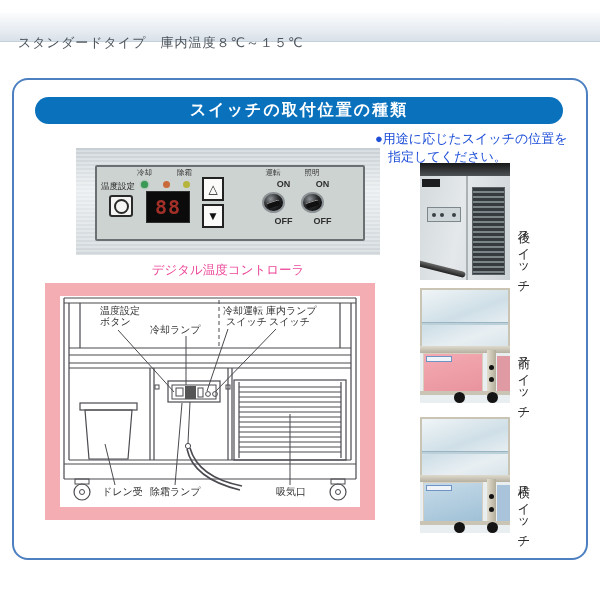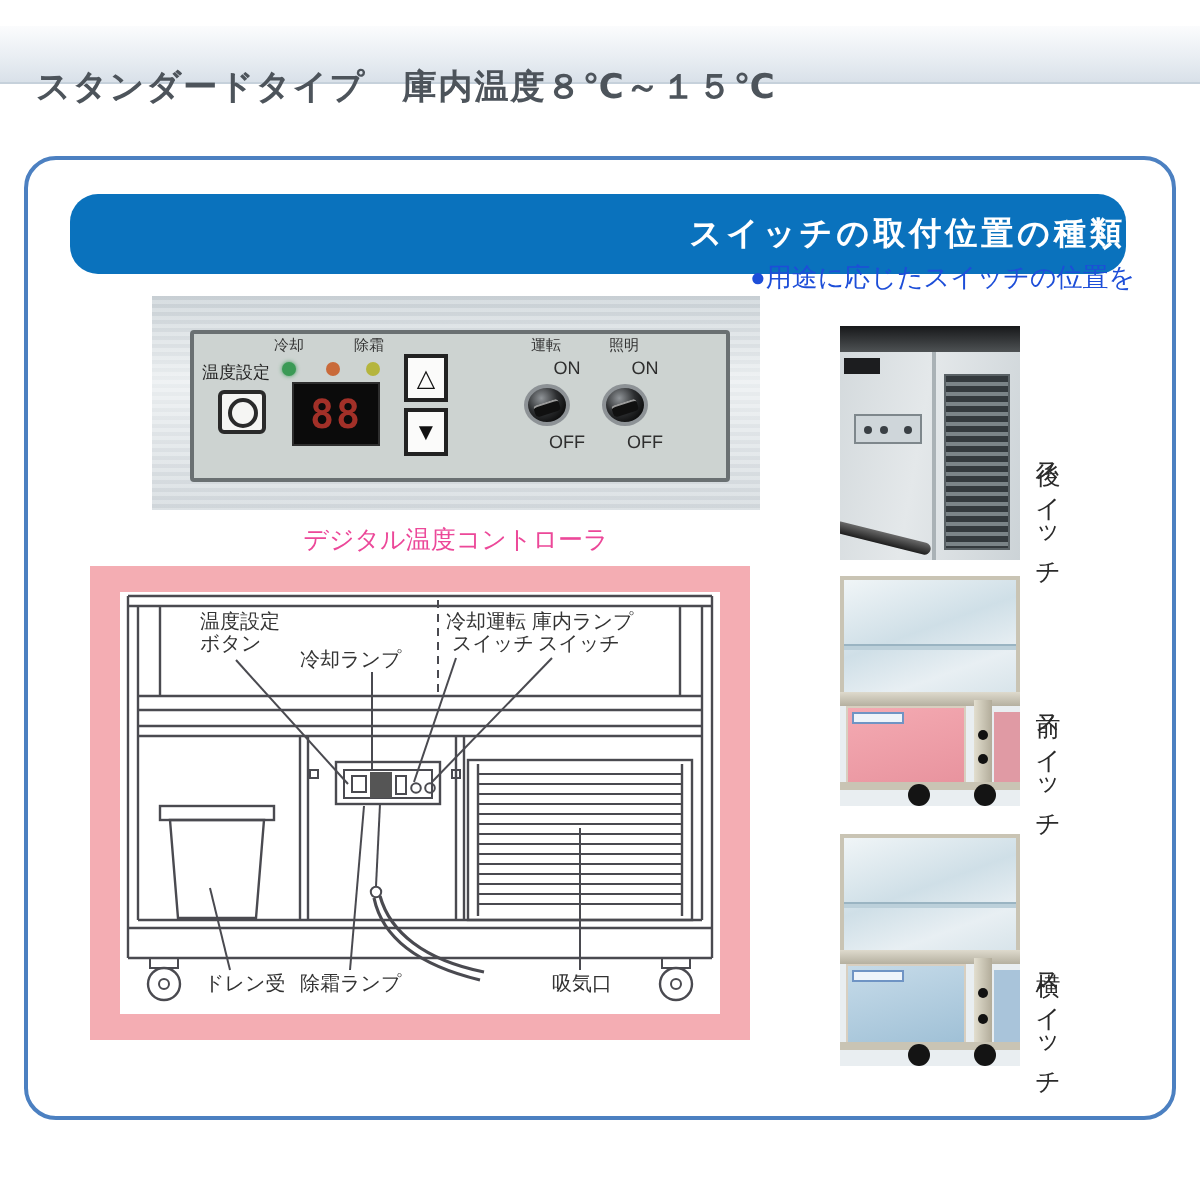--- a/index.html
+++ b/index.html
@@ -3,28 +3,28 @@
 <meta charset="utf-8">
 <style>
   html,body{margin:0;padding:0;background:#fff;}
   .page{position:relative;width:600px;height:600px;background:#fff;overflow:hidden;
         font-family:"Liberation Sans","DejaVu Sans",sans-serif;color:#222;}
 
   
   .topbar{position:absolute;left:0;top:13px;width:600px;height:29px;
           background:linear-gradient(180deg,#fbfcfd 0%,#e9eef3 55%,#d9e1e9 100%);
           border-bottom:1px solid #c6d1db;display:flex;align-items:center;padding:0 18px;box-sizing:border-box;}
-  .topbar span{font-size:17px;font-weight:bold;color:var(--topbar-text,#4d545b);letter-spacing:1px;margin-top:32px;}
+  .topbar span{font-size:13px;font-weight:normal;color:var(--topbar-text,#4d545b);letter-spacing:1px;margin-top:32px;}
 
   
   .main-box{position:absolute;left:12px;top:78px;width:572px;height:478px;background:#fff;
             border:2px solid var(--panel-border,#4c80c1);border-radius:16px;}
 
-  .pill{position:absolute;left:21px;top:17px;width:528px;height:40px;border-radius:14px;
-        background:var(--accent,#0a72bd);display:flex;align-items:center;justify-content:flex-end;}
+  .pill{position:absolute;left:21px;top:17px;width:528px;height:27px;border-radius:14px;
+        background:var(--accent,#0a72bd);display:flex;align-items:center;justify-content:center;}
   .pill span{color:#fff;font-weight:bold;font-size:16px;letter-spacing:2px;}
 
   .note{position:absolute;left:361px;top:50px;font-size:13px;color:#1d4ed8;line-height:1.4;}
   .note .l2{padding-left:13px;}
 
   
   .ctrl-photo{position:absolute;left:62px;top:68px;width:304px;height:107px;
       background:repeating-linear-gradient(180deg,#b9bec2 0 2px,#ccd1d4 2px 4px),
                  linear-gradient(180deg,#9aa0a4,#d8dcde 40%,#a8adb1);
       background-blend-mode:overlay;}
@@ -44,21 +44,21 @@
   .display{left:49px;top:24px;width:42px;height:30px;background:#0b0b0b;border:1px solid #2e2e2e;
            color:#a23028;font-family:"DejaVu Sans Mono",monospace;font-weight:bold;font-size:20px;
            text-align:center;line-height:30px;letter-spacing:1px;}
   .arrow-btn{left:105px;width:22px;height:24px;background:#fbfbfa;border:2px solid #222;box-sizing:border-box;
              text-align:center;font-size:12px;line-height:20px;color:#111;}
   .arrow-btn.up{top:10px;} .arrow-btn.down{top:37px;}
   .sw{top:1px;width:38px;display:flex;flex-direction:column;align-items:center;gap:1px;}
   .sw.run{left:157px;} .sw.light{left:196px;}
   .sw *{position:static;}
   .sw-name{font-size:7.5px;color:#333;}
-  .sw-onoff{font-size:9px;font-weight:normal;color:#2e2e2e;margin-left:21px;}
+  .sw-onoff{font-size:9px;font-weight:bold;color:#2e2e2e;margin-left:21px;}
   .toggle{width:23px;height:21px;border-radius:50%;margin:2px 0;
           background:radial-gradient(circle at 35% 30%,#909498 0%,#2c2e30 45%,#060606 85%);
           border:2px solid #8d9296;box-sizing:border-box;position:relative;}
   .toggle .lever{position:absolute;left:3px;top:7px;width:13px;height:5px;background:#101010;
           border-top:1px solid #9a9a9a;transform:rotate(-18deg);border-radius:2px;}
 
   .cap{position:absolute;font-size:12.5px;color:#ec4899;text-align:center;}
   .cap1{left:62px;top:182px;width:304px;}
   .cap2{left:31px;top:441px;width:330px;}
 
@@ -114,20 +114,21 @@
   </div>
 
   <div class="main-box">
 
     <div class="pill">
       <span>スイッチの取付位置の種類</span>
     </div>
 
     <div class="note">
       <div class="l1">●用途に応じたスイッチの位置を</div>
+      <div class="l2">指定してください。</div>
     </div>
 
     <div class="ctrl-photo">
       <div class="ctrl-panel">
         <span class="t-label">温度設定</span>
         <span class="t-btn">
             <span class="circ"></span>
           </span>
         <span class="led-lb cool">冷却</span>
         <span class="led-lb def">除霜</span>

